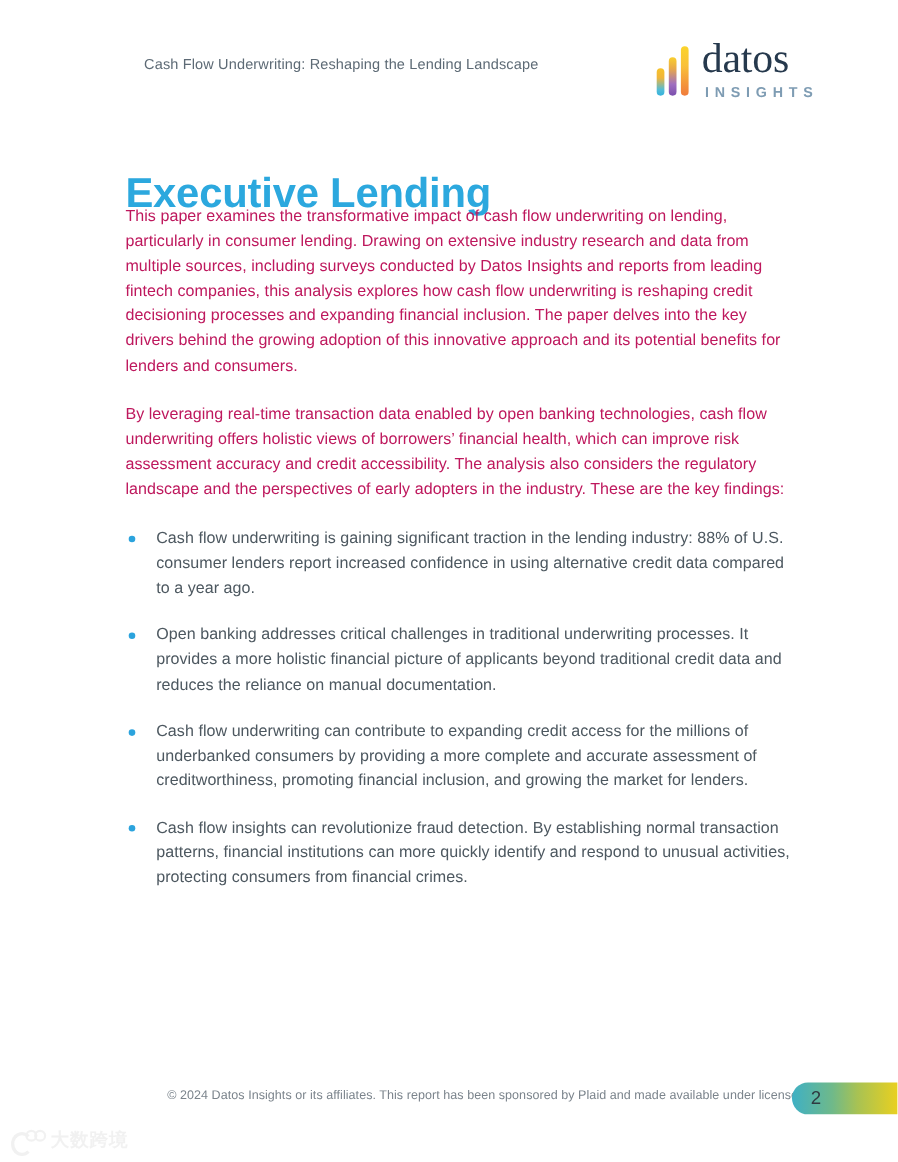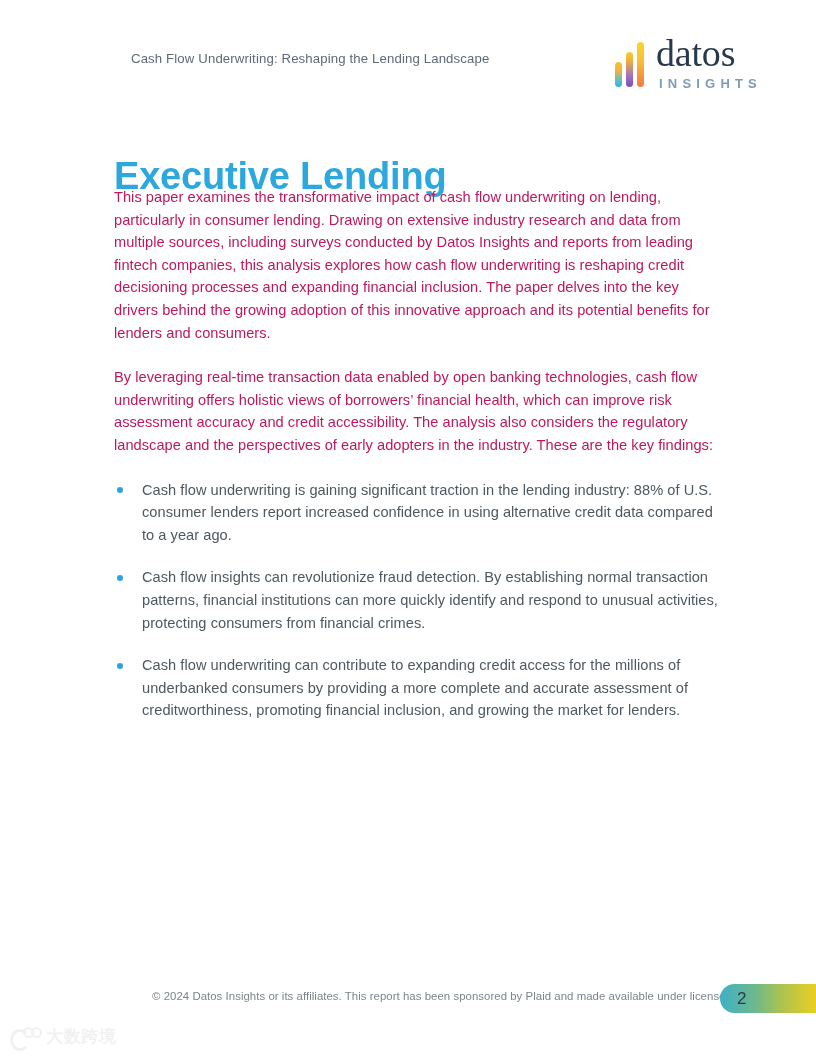--- a/index.html
+++ b/index.html
@@ -31,21 +31,21 @@
     width: 480px;
     font-size: 13.2px;
     line-height: 18px;
     color: #5d6a75;
     letter-spacing: 0.01em;
   }
 
   
   .logo {
     position: absolute;
-    right: 54px;
+    right: 72px;
     top: 38px;
     display: flex;
     align-items: flex-end;
     gap: 12px;
   }
   .logo-bars {
     display: flex;
     align-items: flex-end;
     gap: 3.5px;
     height: 44px;
@@ -249,22 +249,23 @@
   <h1 class="doc-title">Executive Lending</h1>
 
   <div class="body-block">
 
     <p class="para">This paper examines the transformative impact of cash flow underwriting on lending, particularly in consumer lending. Drawing on extensive industry research and data from multiple sources, including surveys conducted by Datos Insights and reports from leading fintech companies, this analysis explores how cash flow underwriting is reshaping credit decisioning processes and expanding financial inclusion. The paper delves into the key drivers behind the growing adoption of this innovative approach and its potential benefits for lenders and consumers.</p>
 
     <p class="para">By leveraging real-time transaction data enabled by open banking technologies, cash flow underwriting offers holistic views of borrowers’ financial health, which can improve risk assessment accuracy and credit accessibility. The analysis also considers the regulatory landscape and the perspectives of early adopters in the industry. These are the key findings:</p>
 
     <ul class="bullets">
       <li class="bullet">Cash flow underwriting is gaining significant traction in the lending industry: 88% of U.S. consumer lenders report increased confidence in using alternative credit data compared to a year ago.</li>
+      <li class="bullet">Open banking addresses critical challenges in traditional underwriting processes. It provides a more holistic financial picture of applicants beyond traditional credit data and reduces the reliance on manual documentation.</li>
+      <li class="bullet">Cash flow underwriting can contribute to expanding credit access for the millions of underbanked consumers by providing a more complete and accurate assessment of creditworthiness, promoting financial inclusion, and growing the market for lenders.</li>
       <li class="bullet">Cash flow insights can revolutionize fraud detection. By establishing normal transaction patterns, financial institutions can more quickly identify and respond to unusual activities, protecting consumers from financial crimes.</li>
-      <li class="bullet">Cash flow underwriting can contribute to expanding credit access for the millions of underbanked consumers by providing a more complete and accurate assessment of creditworthiness, promoting financial inclusion, and growing the market for lenders.</li>
     </ul>
 
   </div>
 
   <div class="footer">
     <div class="footer-text">© 2024 Datos Insights or its affiliates. This report has been sponsored by Plaid and made available under license.</div>
   </div>
 
   <div class="page-pill">
     <span class="page-number">2</span>

